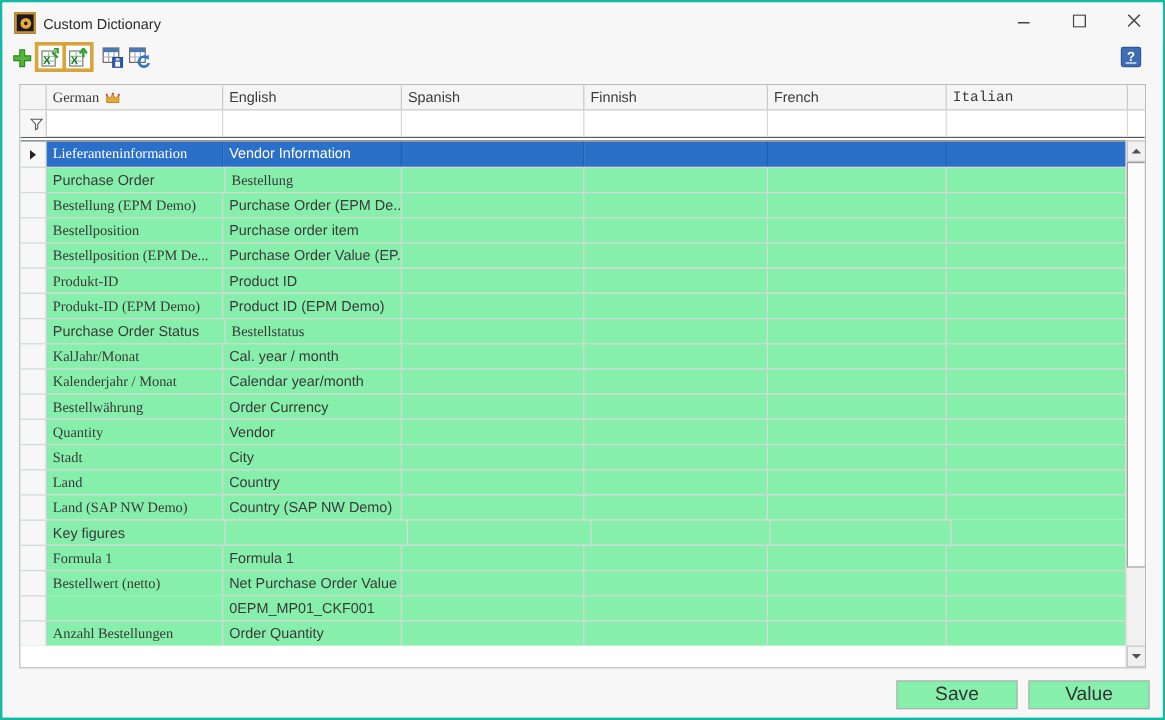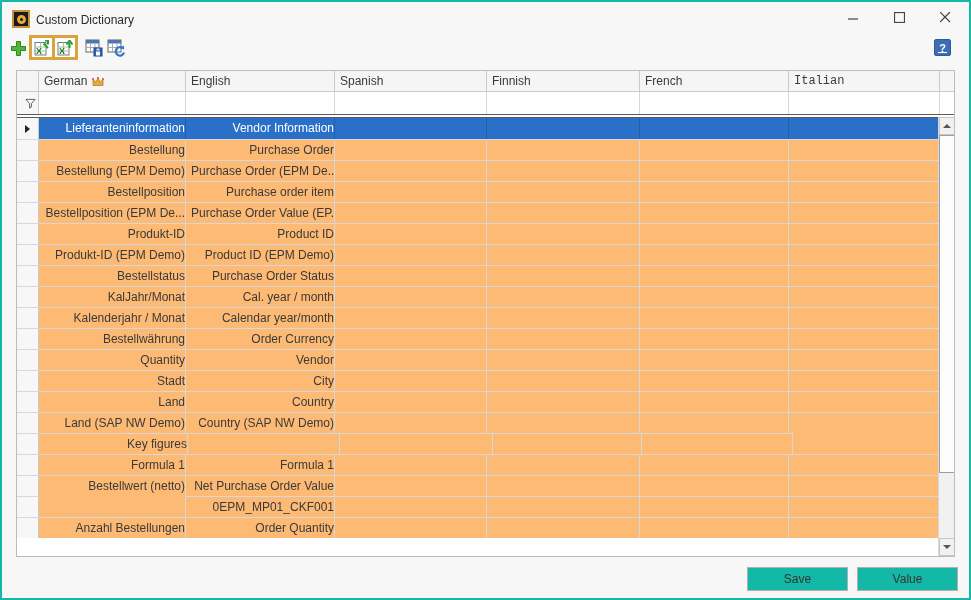--- a/index.html
+++ b/index.html
@@ -38,26 +38,26 @@
   .hcell { border-right:1px solid #c9c9c9; border-bottom:1px solid #c9c9c9;
            padding:3px 0 0 5px; color:#3a3a3a; overflow:hidden; white-space:nowrap; }
   .hcell:last-child { border-right:none; }
   .frow { display:flex; height:22px; background:#fff; }
   .fcell { border-right:1px solid #d8d8d8; padding-left:5px; }
   .fcell:last-child { border-right:none; }
   .frow .rhf { background:#f7f7f7; border-right:1px solid #c9c9c9;
                display:flex; align-items:center; justify-content:center; }
   .sep { height:4px; background:#fff; border-top:1px solid #5a5a5a; border-bottom:1px solid #5a5a5a; }
 
-  .c0 { width:22px; flex:none; } .c1 { width:147px; flex:none; } .c2 { width:149px; flex:none; }
+  .c0 { width:22px; flex:none; } .c1 { width:147px; flex:none;font-family:Liberation Serif, serif; } .c2 { width:149px; flex:none; }
   .c3 { width:152px; flex:none; } .c4 { width:153px; flex:none; } .c5 { width:149px; flex:none; }
   .c6 { width:151px; flex:none;font-family:Liberation Mono, monospace; } .c7 { width:16px; flex:none; }
 
   .rows { position:absolute; left:0; top:47px; width:923px; bottom:0; overflow:hidden; }
-  .row { display:flex; height:21px; background:#fdba74;text-align:right; }
+  .row { display:flex; height:21px; background:#86efac; }
   .row .cell { border-right:1px solid #d8d8d8; border-top:1px solid #d8d8d8;
                padding:3px 0 0 5px; white-space:nowrap; overflow:hidden; color:#3a3a3a; }
   .row:first-child .cell { border-top:none; }
   .row .rh { background:#f7f7f7; border-right:1px solid #c9c9c9;
              display:flex; align-items:center; justify-content:center; padding:0; }
   .row.merged .cell.mcol { border-top-color:transparent; }
   .row.selected .cell:not(.rh) { background:#2a70c8; color:#fff; border-right-color:#1d5fb0; }
   .sel-arrow { display:none; width:0; height:0; border-left:5px solid #222;
                border-top:4px solid transparent; border-bottom:4px solid transparent; }
   .row.selected .sel-arrow { display:block; }
@@ -69,22 +69,22 @@
           border:1px solid #c6c6c6; display:flex; align-items:center; justify-content:center; padding:0; }
   .sbtn.up { top:0; } .sbtn.down { bottom:0; }
   .tri-up { width:0; height:0; border-left:4px solid transparent; border-right:4px solid transparent;
             border-bottom:4px solid #555; }
   .tri-down { width:0; height:0; border-left:4px solid transparent; border-right:4px solid transparent;
               border-top:4px solid #555; }
   .thumb { position:absolute; left:0; top:18px; width:16px; height:338px; background:#fcfcfc;
            border:1px solid #9e9e9e; }
 
   
-  .footer-btn { position:absolute; top:565px; width:101px; height:24px; background:#14b8a6;
-                border:1px solid #b0b0b0; color:#333; font-size:12px;
+  .footer-btn { position:absolute; top:565px; width:101px; height:24px; background:#86efac;
+                border:1px solid #b0b0b0; color:#333; font-size:16px;
                 font-family:"Liberation Sans", sans-serif; }
   .save-btn { left:745px; } .cancel-btn { left:855px; }
 
   .crown { margin-left:5px; vertical-align:-1px; }
 </style>
 </head>
 <body>
 
 <div class="window">
 
@@ -214,22 +214,22 @@
           </div>
     <div class="cell dcell c1 mcol">Lieferanteninformation</div>
     <div class="cell dcell c2">Vendor Information</div>
     <div class="cell dcell c3"></div>
     <div class="cell dcell c4"></div>
     <div class="cell dcell c5"></div>
     <div class="cell dcell c6"></div>
   </div>
         <div class="row">
     <div class="cell rh c0"></div>
+    <div class="cell dcell c2">Purchase Order</div>
     <div class="cell dcell c1 mcol">Bestellung</div>
-    <div class="cell dcell c2">Purchase Order</div>
     <div class="cell dcell c3"></div>
     <div class="cell dcell c4"></div>
     <div class="cell dcell c5"></div>
     <div class="cell dcell c6"></div>
   </div>
         <div class="row">
     <div class="cell rh c0"></div>
     <div class="cell dcell c1 mcol">Bestellung (EPM Demo)</div>
     <div class="cell dcell c2">Purchase Order (EPM De...</div>
     <div class="cell dcell c3"></div>
@@ -268,22 +268,22 @@
     <div class="cell rh c0"></div>
     <div class="cell dcell c1 mcol">Produkt-ID (EPM Demo)</div>
     <div class="cell dcell c2">Product ID (EPM Demo)</div>
     <div class="cell dcell c3"></div>
     <div class="cell dcell c4"></div>
     <div class="cell dcell c5"></div>
     <div class="cell dcell c6"></div>
   </div>
         <div class="row">
     <div class="cell rh c0"></div>
+    <div class="cell dcell c2">Purchase Order Status</div>
     <div class="cell dcell c1 mcol">Bestellstatus</div>
-    <div class="cell dcell c2">Purchase Order Status</div>
     <div class="cell dcell c3"></div>
     <div class="cell dcell c4"></div>
     <div class="cell dcell c5"></div>
     <div class="cell dcell c6"></div>
   </div>
         <div class="row">
     <div class="cell rh c0"></div>
     <div class="cell dcell c1 mcol">KalJahr/Monat</div>
     <div class="cell dcell c2">Cal. year / month</div>
     <div class="cell dcell c3"></div>

